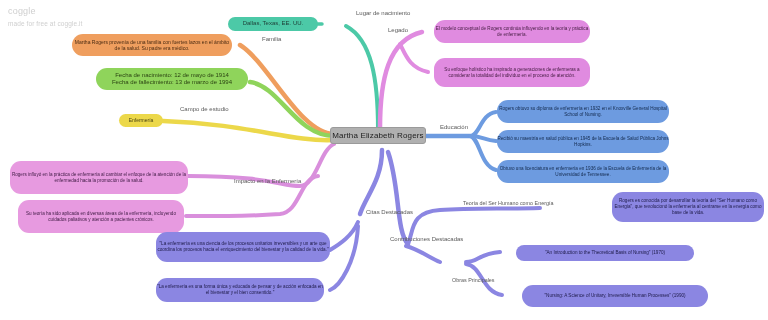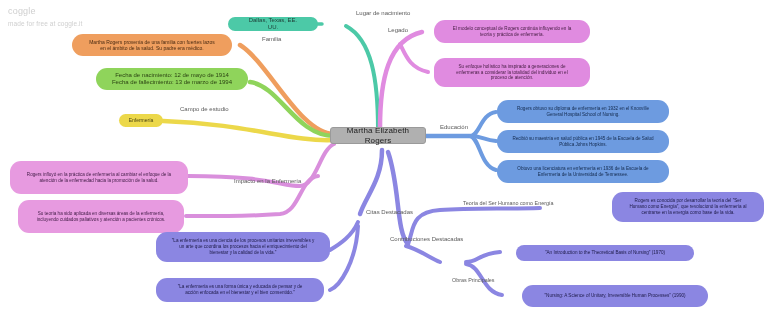--- a/index.html
+++ b/index.html
@@ -15,21 +15,21 @@
   .logo { position: absolute; left: 8px; top: 6px; color: #cfcfcf; }
   .logo .brand { font-size: 9px; letter-spacing: .2px; }
   .logo .sub { font-size: 6.5px; margin-top: 4px; letter-spacing: .1px; }
 
   .node {
     position: absolute;
     border-radius: 11px;
     text-align: center;
     display: flex; align-items: center; justify-content: center;
     line-height: 1.25;
-    padding: 2px 15px;
+    padding: 2px 0;
     color: #2c2c2c;
     z-index: 3;
   }
   .central {
     background: #b0b0b0;
     border: 1px solid #9a9a9a;
     border-radius: 3px;
     font-size: 8px;
     color: #1d1d1d;
     letter-spacing: .15px;

